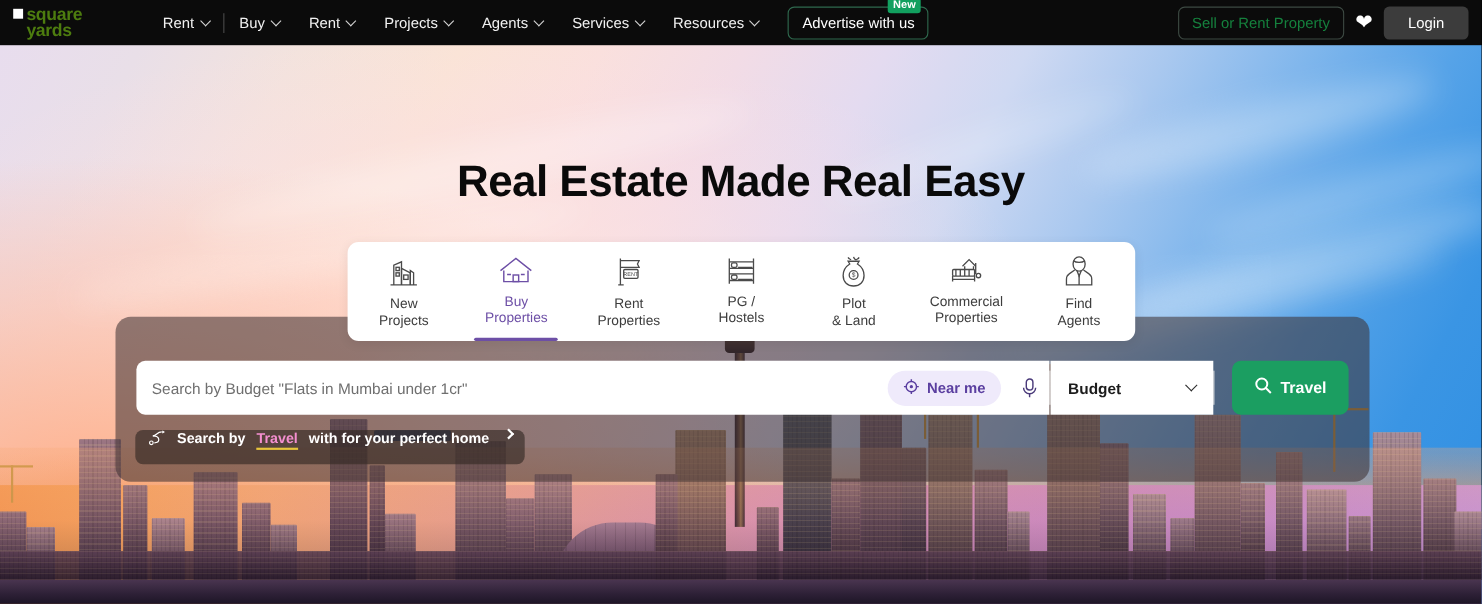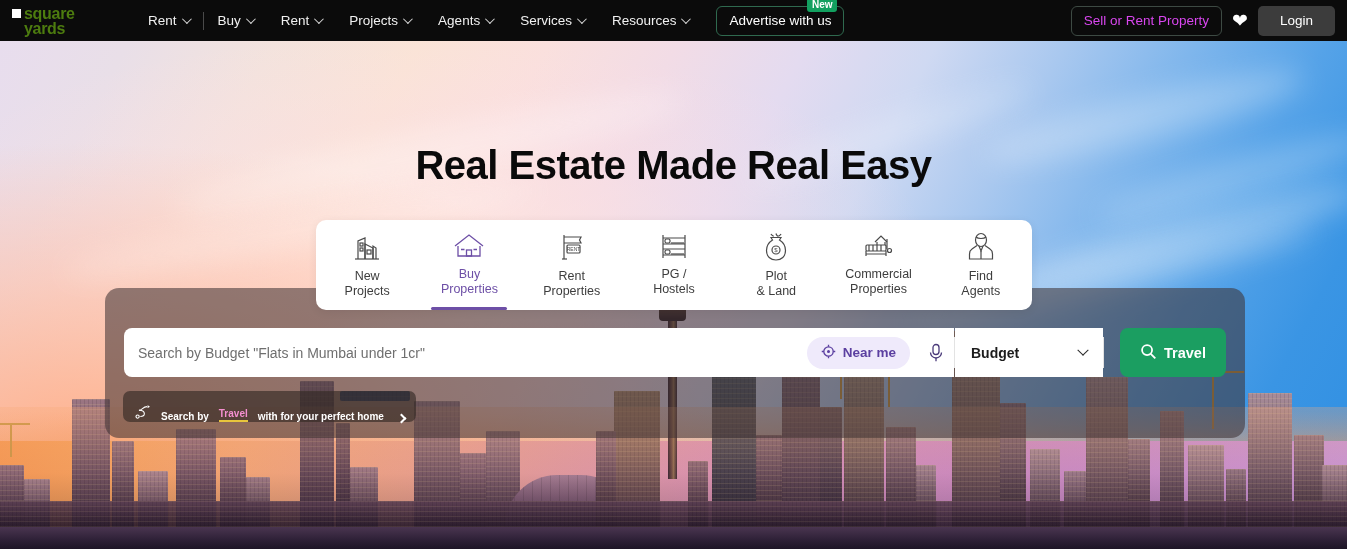--- a/index.html
+++ b/index.html
@@ -128,21 +128,21 @@
     background: #12a05f; color: #fff; font-size: 11px; font-weight: 700;
     border-radius: 3px; padding: 2px 6px; line-height: 12px;
   }
   .badge-new {
     position: absolute; top: -9px; right: 6px; background: #12a05f; color: #fff;
     font-size: 10px; font-weight: 700; border-radius: 3px; padding: 1px 5px; line-height: 12px;
   }
   .nav-right { margin-left: auto; display: flex; align-items: center; gap: 10px; margin-right: 12px; }
   .outline-btn {
     height: 30px; padding: 0 12px; border: 1px solid #3d4a43; border-radius: 6px;
-    color: #d946ef; font-size: 13.5px; background: transparent; display:flex; align-items:center; cursor:pointer;
+    color: #15803d; font-size: 13.5px; background: transparent; display:flex; align-items:center; cursor:pointer;
     white-space: nowrap;
   }
   .heart { color: #fff; font-size: 19px; cursor: pointer; line-height: 1; }
   .login-btn {
     height: 30px; padding: 0 22px; border-radius: 5px; background: #3c3c3c; color: #fff;
     font-size: 13.5px; display: flex; align-items: center; border: none; cursor: pointer;
   }
 
   
   .headline {
@@ -210,22 +210,22 @@
   }
   .searchbtn {
     margin-left: 16px; width: 106px; background: #1b9e61; color: #fff; border: none;
     border-radius: 8px; display: flex; align-items: center; justify-content: center; gap: 7px;
     font-size: 14.5px; font-weight: 700; cursor: pointer; font-family: "Liberation Sans", sans-serif;
   }
 
   
   .travelchip {
     position: absolute; left: 123px; top: 391px; height: 31px; z-index: 22;
-    background: rgba(48,38,34,.62); border-radius: 7px; display: flex; align-items: flex-end;
-    gap: 9px; padding: 0 11px; color: #fff; font-size: 10px; font-weight: 700; cursor: pointer;
+    background: rgba(48,38,34,.62); border-radius: 7px; display: flex; align-items: flex-start;
+    gap: 9px; padding: 0 11px; color: #fff; font-size: 13px; font-weight: 700; cursor: pointer;
   }
   .travel-word {
     color: #f48fd0; border-bottom: 2px solid #e8c53c; padding-bottom: 1px; margin: 0 1px;
   }
   .chip-arrow {
     width: 7px; height: 7px; border-right: 2px solid #fff; border-bottom: 2px solid #fff;
     transform: rotate(-45deg); margin-left: 5px;
   }
 </style>
 </head>

